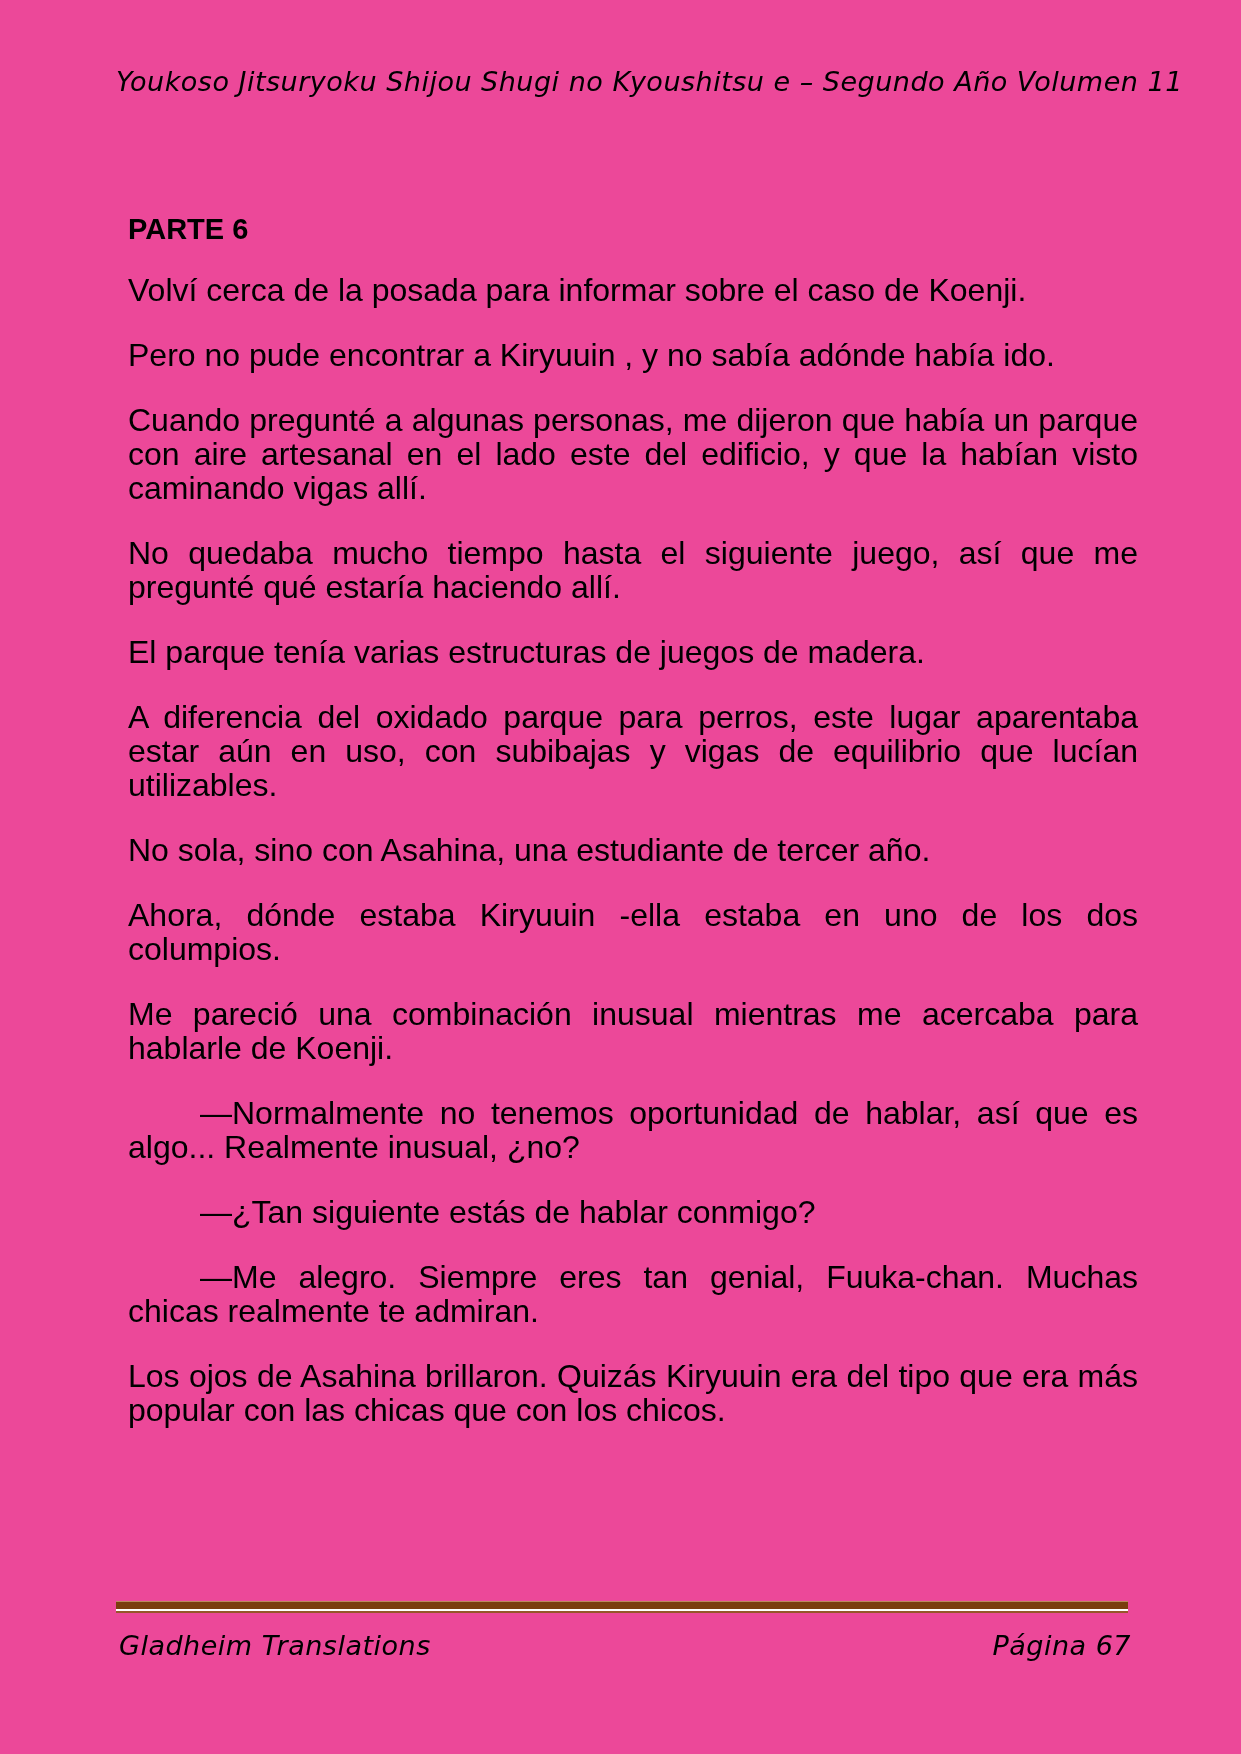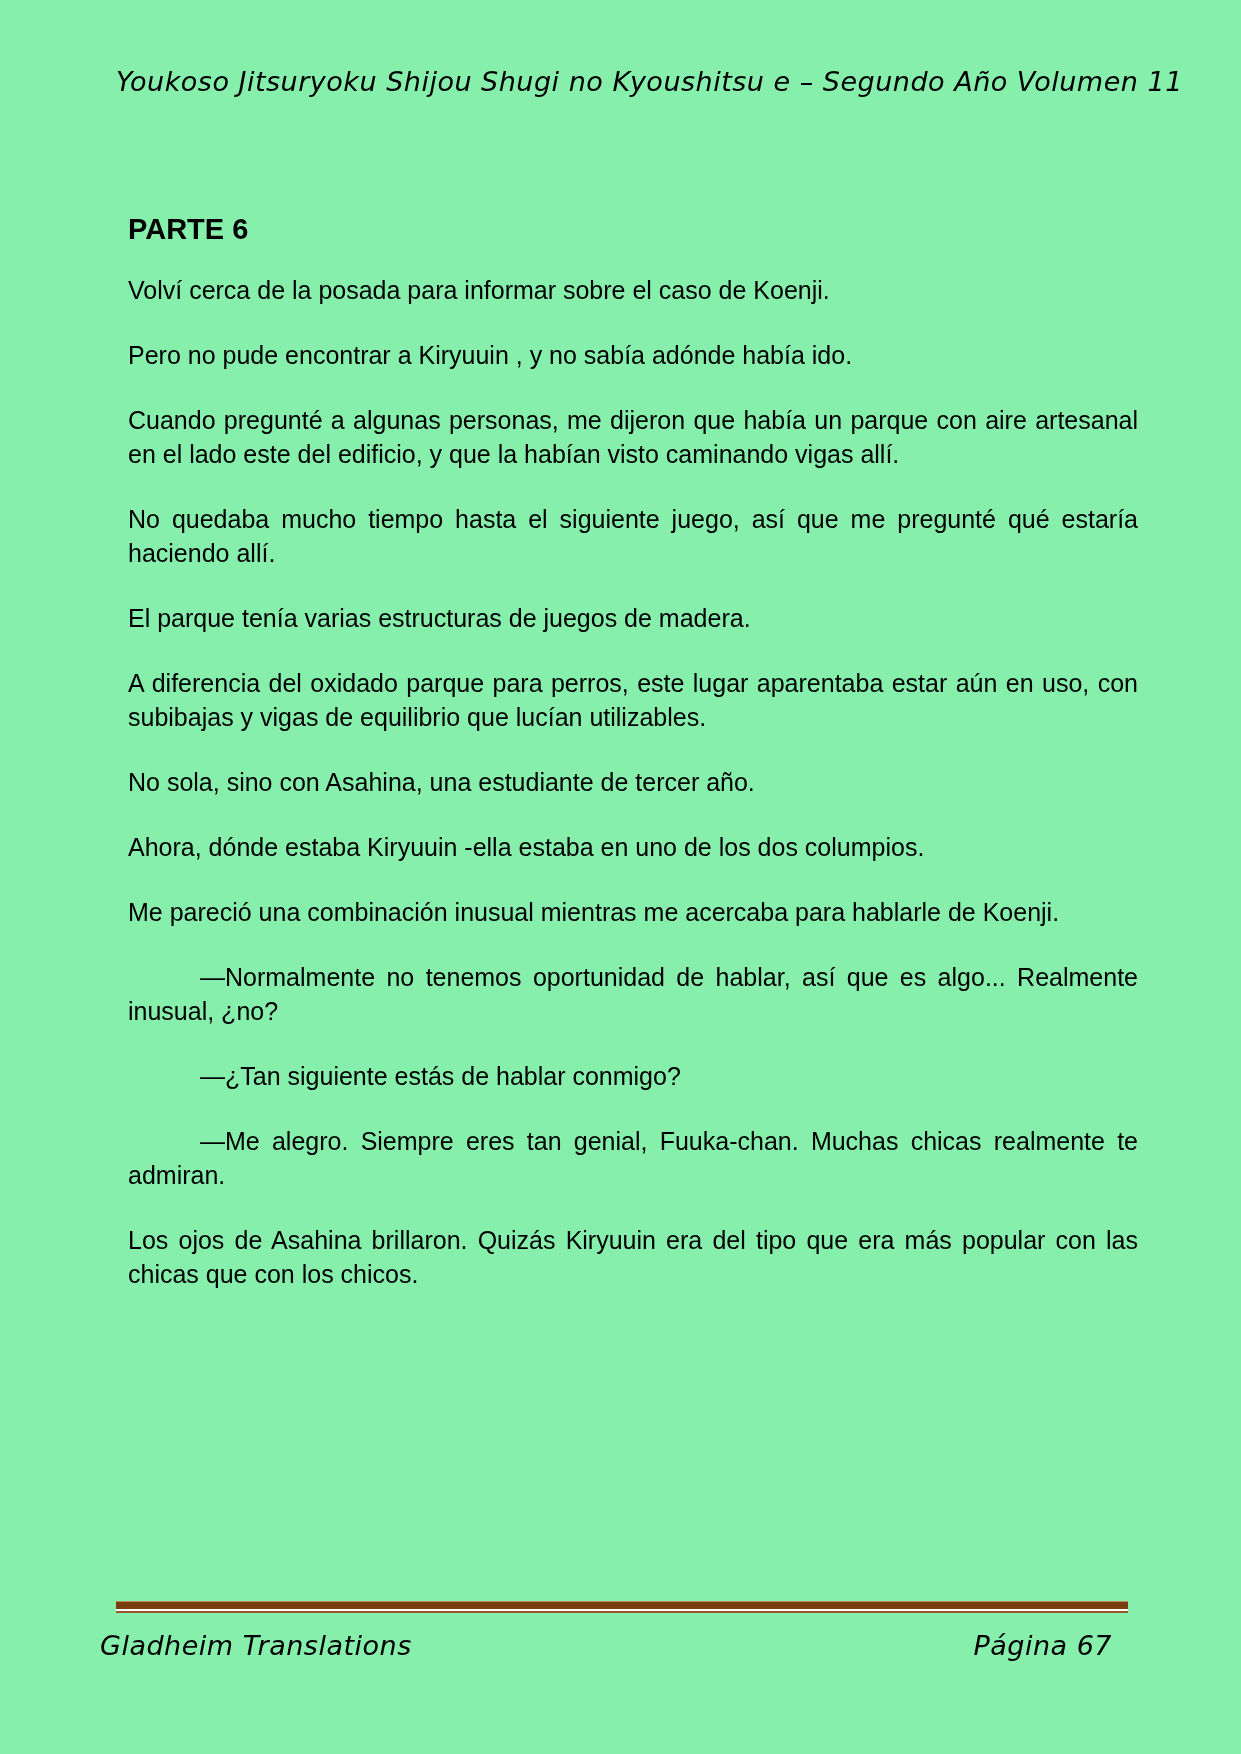--- a/index.html
+++ b/index.html
@@ -5,21 +5,21 @@
   html, body {
     margin: 0;
     padding: 0;
     background: #e8e8e8;
   }
   .page {
     position: relative;
     width: 1241px;
     height: 1754px;
     margin: 0 auto;
-    background: #86efac;
+    background: #ec4899;
     overflow: hidden;
     color: #000000;
   }
   
   .page-header {
     position: absolute;
     left: 116px;
     top: 66px;
     width: 1012px;
     font-family: "DejaVu Sans", sans-serif;
@@ -37,21 +37,21 @@
     font-family: "Liberation Sans", sans-serif;
   }
   .section-heading {
     font-family: "Liberation Sans", sans-serif;
     font-weight: bold;
     font-size: 29px;
     line-height: 34px;
     margin: 0 0 27px 0;
   }
   .content p {
-    font-size: 25px;
+    font-size: 32px;
     line-height: 34px;
     text-align: justify;
     margin: 0 0 31px 0;
   }
   .content p.indent {
     text-indent: 72px;
   }
   
   .footer-rule {
     position: absolute;
@@ -68,21 +68,21 @@
     height: 2px;
     background: #ffffff;
   }
   .rule-thin {
     height: 2px;
     background: #96562a;
   }
   
   .page-footer {
     position: absolute;
-    left: 100px;
+    left: 119px;
     width: 1012px;
     top: 1630px;
     display: flex;
     justify-content: space-between;
     font-family: "DejaVu Sans", sans-serif;
     font-style: italic;
     font-size: 27px;
     letter-spacing: 0.5px;
   }
 </style>

